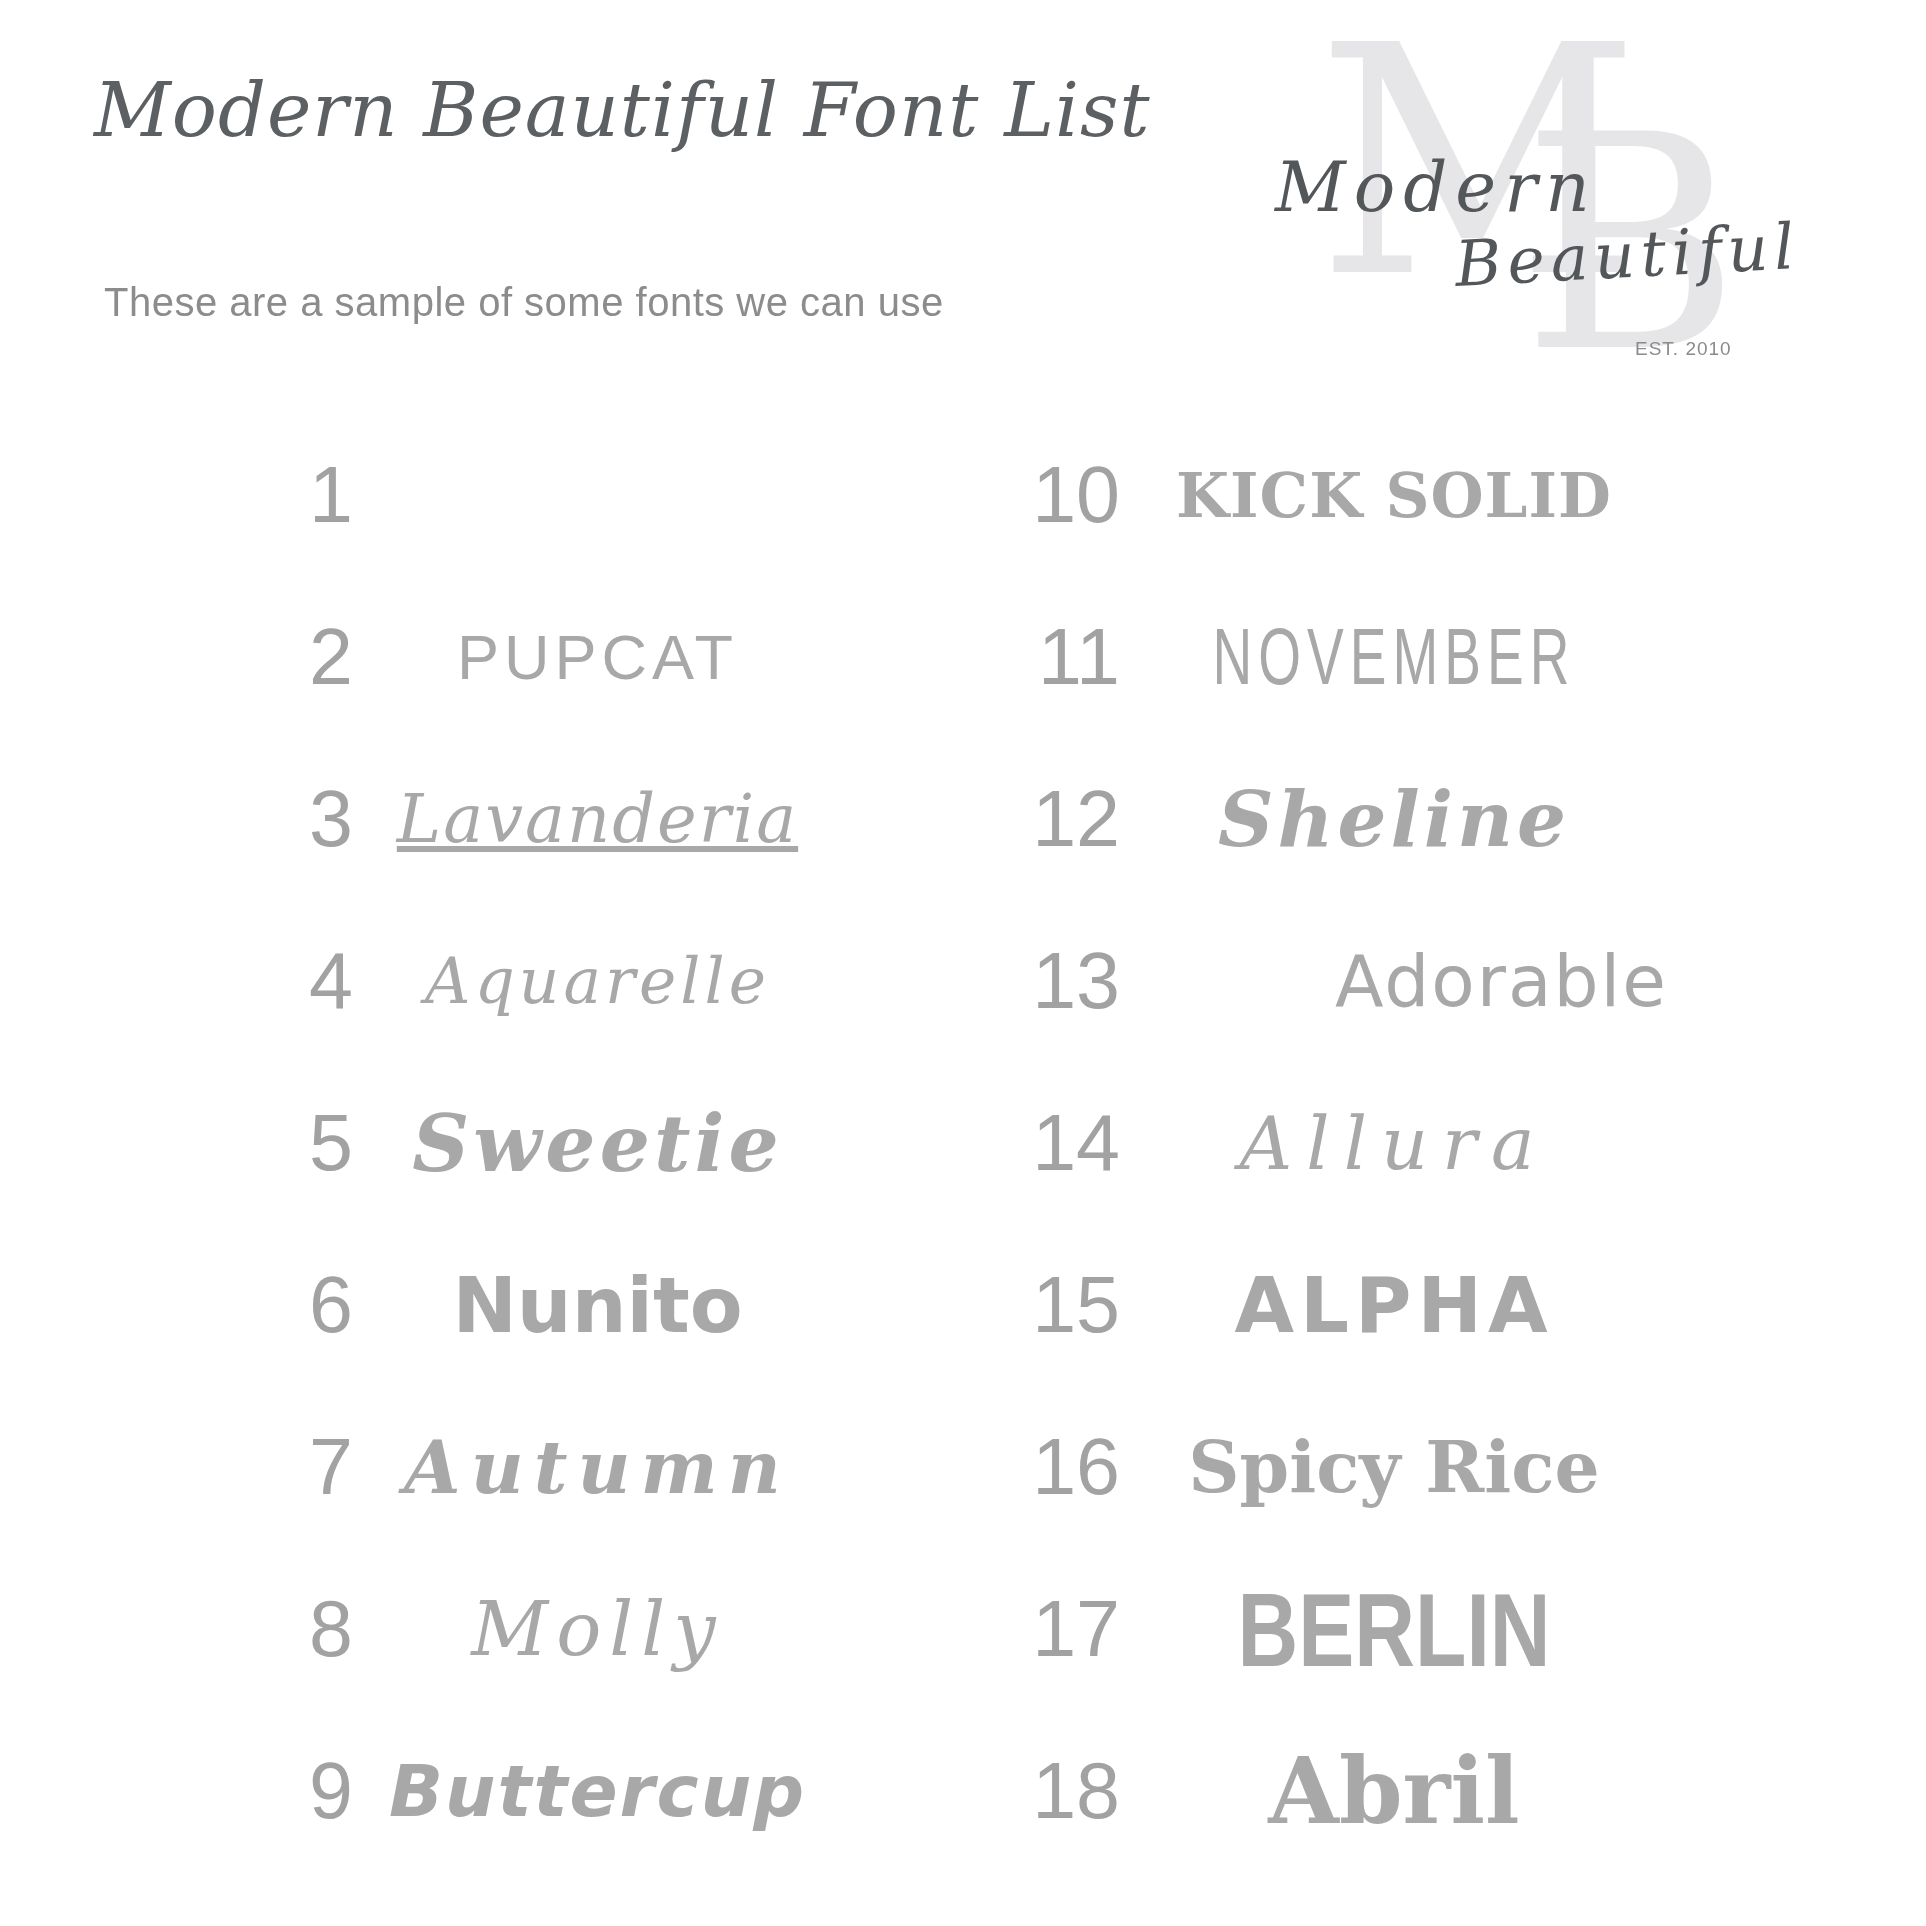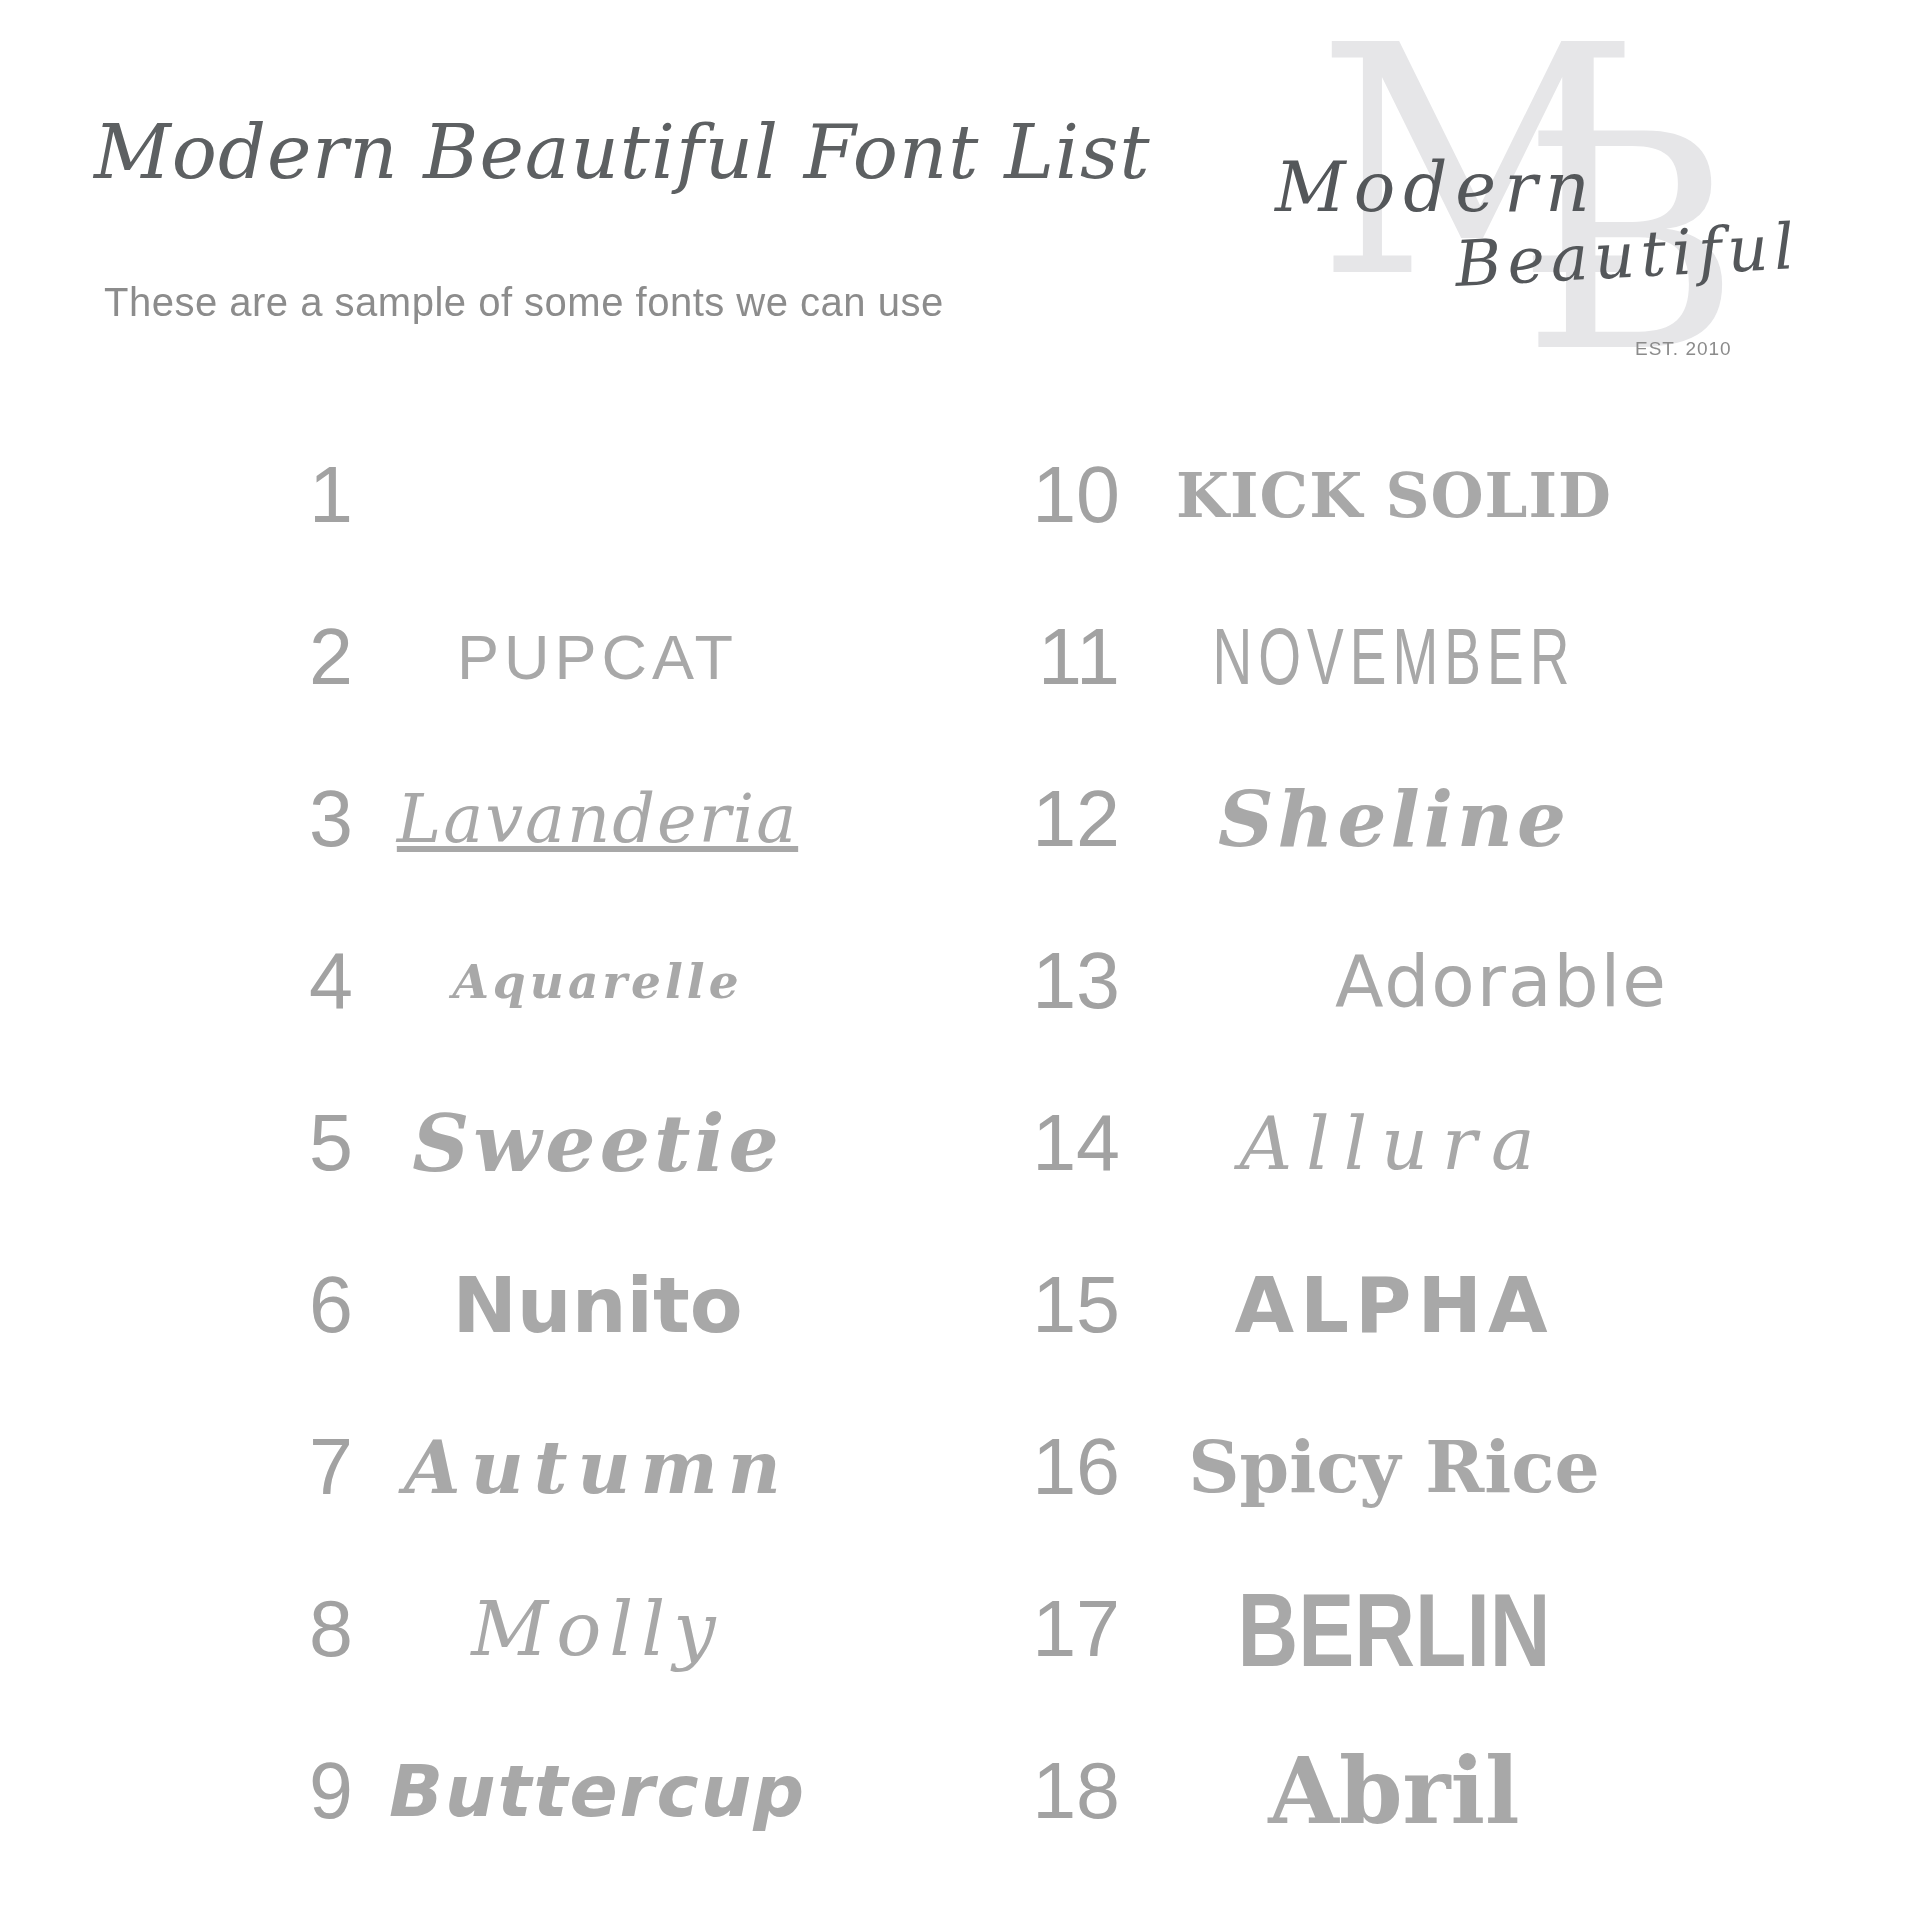--- a/index.html
+++ b/index.html
@@ -24,21 +24,20 @@
 
   
   .title{
     position:absolute;left:94px;top:69px;width:851px;
     font-family:"DejaVu Serif", serif;
     font-style:italic;font-weight:400;
     font-size:75px;line-height:1.1;
     color:var(--title);
     letter-spacing:1px;
     white-space:nowrap;
-    margin-top:42px;
   }
   .subtitle{
     position:absolute;left:104px;top:280px;
     font-family:"Liberation Sans", sans-serif;
     font-size:40px;color:var(--subtitle);
     letter-spacing:0.5px;white-space:nowrap;
   }
 
   
   .logo{position:absolute;left:1257px;top:54px;width:525px;height:317px;}
@@ -86,21 +85,21 @@
   .sample{
     flex:1;text-align:center;
     color:var(--sample);
     line-height:1;white-space:nowrap;
   }
 
   
   .style-hickory   {font-family:"DejaVu Serif",serif;font-style:italic;font-size:69px;letter-spacing:2px;}
   .style-pupcat    {font-family:"Liberation Sans",sans-serif;font-size:63px;letter-spacing:5px;}
   .style-lavanderia{font-family:"DejaVu Serif",serif;font-style:italic;font-size:67px;letter-spacing:2px;text-decoration:underline;}
-  .style-aquarelle {font-family:"DejaVu Serif",serif;font-style:italic;font-size:47px;letter-spacing:4px;font-weight:700;}
+  .style-aquarelle {font-family:"DejaVu Serif",serif;font-style:italic;font-size:63px;letter-spacing:4px;font-weight:400;}
   .style-sweetie   {font-family:"DejaVu Serif",serif;font-style:italic;font-weight:bold;font-size:79px;letter-spacing:4px;}
   .style-nunito    {font-family:"DejaVu Sans",sans-serif;font-weight:bold;font-size:77px;}
   .style-autumn    {font-family:"DejaVu Serif",serif;font-style:italic;font-weight:bold;font-size:73px;letter-spacing:10px;}
   .style-molly     {font-family:"DejaVu Serif",serif;font-style:italic;font-size:75px;letter-spacing:8px;}
   .style-buttercup {font-family:"DejaVu Sans",sans-serif;font-style:italic;font-weight:bold;font-size:71px;letter-spacing:2px;}
   .style-kick      {font-family:"DejaVu Serif",serif;font-weight:bold;font-size:61px;letter-spacing:1px;}
   .style-november  {font-family:"Liberation Sans",sans-serif;font-size:55px;letter-spacing:6px;transform:scaleY(1.45);}
   .style-sheline   {font-family:"DejaVu Serif",serif;font-style:italic;font-weight:bold;font-size:77px;letter-spacing:4px;}
   .style-adorable  {font-family:"DejaVu Sans",sans-serif;font-size:71px;letter-spacing:2px;text-align:right;}
   .style-allura    {font-family:"DejaVu Serif",serif;font-style:italic;font-size:73px;letter-spacing:14px;}

